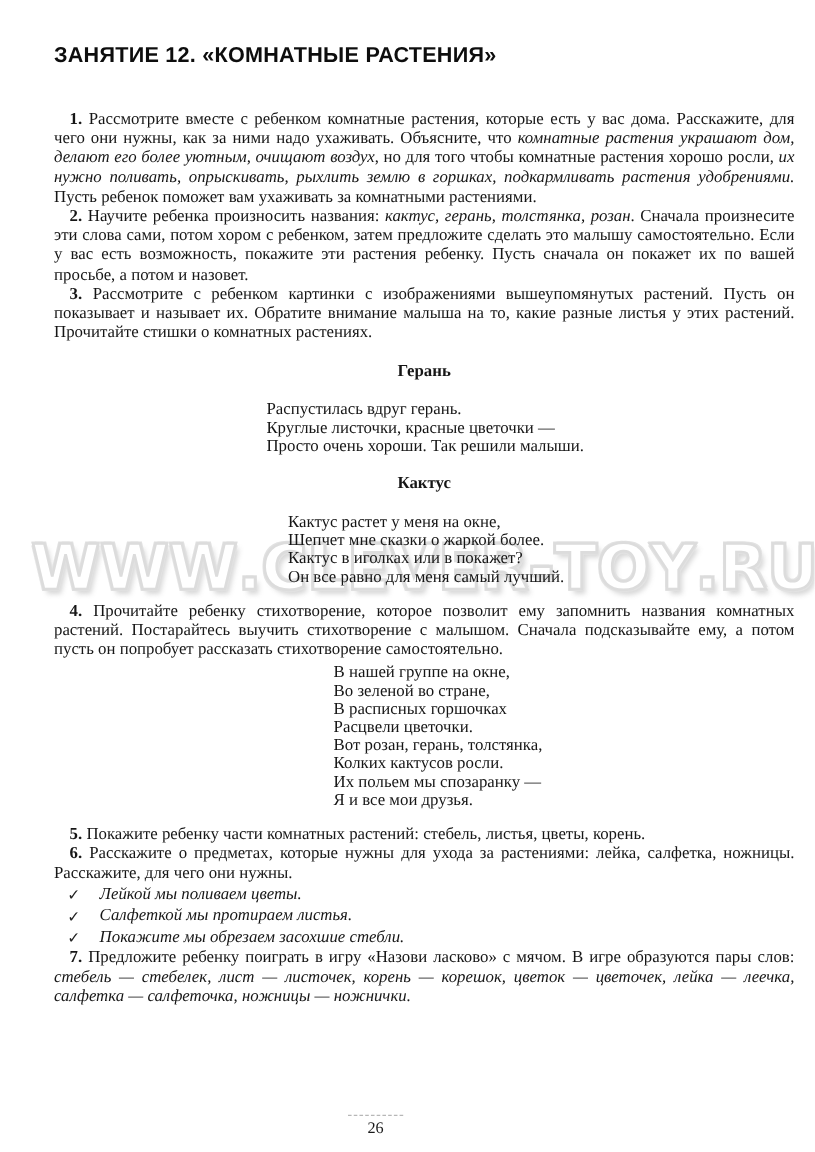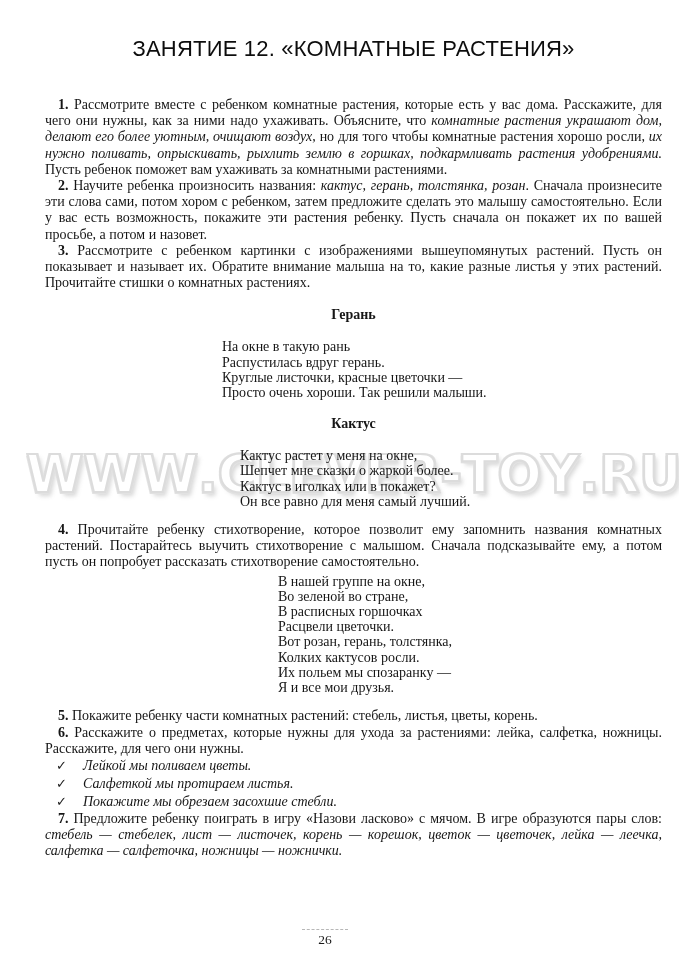--- a/index.html
+++ b/index.html
@@ -14,24 +14,23 @@
     font-family: "Liberation Serif", serif;
     color: #161616;
   }
   .content {
     position: relative;
     z-index: 2;
     padding: 0 17px 0 45px;
   }
   .doc-title {
     font-family: "Liberation Sans", sans-serif;
-    font-weight: normal;
-    font-size: 22px;
+    font-weight: bold;
+    font-size: 18px;
     letter-spacing: 0.2px;
-    text-align: center;
     color: #0d0d0d;
     margin: 36px 0 35px 0;
   }
   .para {
     font-size: 14px;
     line-height: 16.2px;
     text-align: justify;
     text-indent: 13px;
     margin: 0;
   }
@@ -82,21 +81,21 @@
       -1.5px -1.5px 0 #e2e2e2,
        1.5px -1.5px 0 #e2e2e2,
       -1.5px  1.5px 0 #e2e2e2,
        1.5px  1.5px 0 #e2e2e2,
        3px 4px 4px rgba(110,110,110,0.28);
     pointer-events: none;
   }
   .footer {
     position: absolute;
     z-index: 2;
-    left: 299px; top: 929px;
+    left: 287px; top: 929px;
     width: 52px;
     text-align: center;
   }
   .footer-rule {
     border-top: 1px dashed #9a9a9a;
     opacity: 0.7;
     height: 0;
     margin: 0 3px 2px 3px;
   }
   .page-number {
@@ -130,21 +129,20 @@
     </div>
 
   <div class="content">
     <div class="doc-title">ЗАНЯТИЕ 12. «КОМНАТНЫЕ РАСТЕНИЯ»</div>
     <div id="blocks">
         <div class="para"><span class="b ">1.</span><span> Рассмотрите вместе с ребенком комнатные растения, которые есть у вас дома. Расскажите, для чего они нужны, как за ними надо ухаживать. Объясните, что </span><span class="i">комнатные растения украшают дом, делают его более уютным, очищают воздух</span><span>, но для того чтобы комнатные растения хорошо росли, </span><span class="i">их нужно поливать, опрыскивать, рыхлить землю в горшках, подкармливать растения удобрениями.</span><span> Пусть ребенок поможет вам ухаживать за комнатными растениями.</span></div>
         <div class="para"><span class="b ">2.</span><span> Научите ребенка произносить названия: </span><span class="i">кактус, герань, толстянка, розан</span><span>. Сначала произнесите эти слова сами, потом хором с ребенком, затем предложите сделать это малышу самостоятельно. Если у вас есть возможность, покажите эти растения ребенку. Пусть сначала он покажет их по вашей просьбе, а потом и назовет.</span></div>
         <div class="para"><span class="b ">3.</span><span> Рассмотрите с ребенком картинки с изображениями вышеупомянутых растений. Пусть он показывает и называет их. Обратите внимание малыша на то, какие разные листья у этих растений. Прочитайте стишки о комнатных растениях.</span></div>
         <div class="poem-title">Герань</div>
         <div class="poem poem-geran">
-          <div class="poem-line">На окне в такую рань</div>
           <div class="poem-line">Распустилась вдруг герань.</div>
           <div class="poem-line">Круглые листочки, красные цветочки —</div>
           <div class="poem-line">Просто очень хороши. Так решили малыши.</div>
         </div>
         <div class="poem-title">Кактус</div>
         <div class="poem poem-kaktus">
           <div class="poem-line">Кактус растет у меня на окне,</div>
           <div class="poem-line">Шепчет мне сказки о жаркой более.</div>
           <div class="poem-line">Кактус в иголках или в покажет?</div>
           <div class="poem-line">Он все равно для меня самый лучший.</div>

